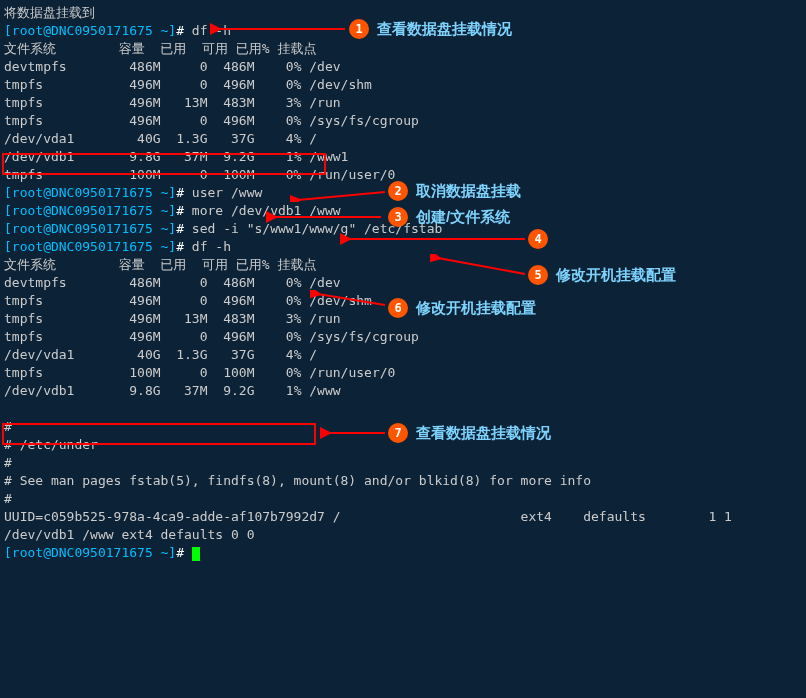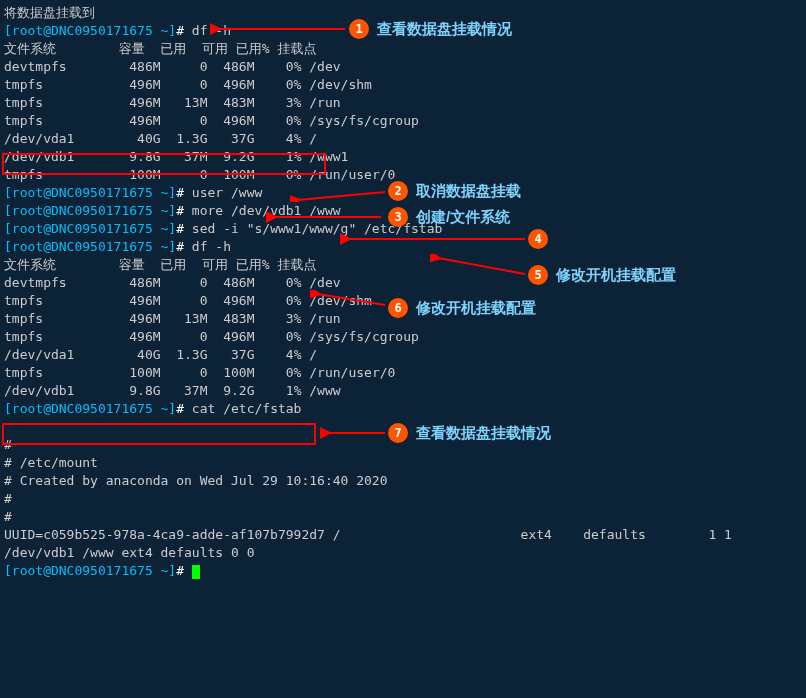--- a/index.html
+++ b/index.html
@@ -79,26 +79,25 @@
 <div class="line"><span class="cyan">[</span><span class="cyan">root@DNC0950171675</span><span class="cyan"> ~]</span><span class="white"># </span><span>sed -i "s/www1/www/g" /etc/fstab</span></div>
 <div class="line"><span class="cyan">[</span><span class="cyan">root@DNC0950171675</span><span class="cyan"> ~]</span><span class="white"># </span><span>df -h</span></div>
 <div class="line"><span>文件系统</span>        <span>容量</span>  <span>已用</span>  <span>可用</span> <span>已用%</span> <span>挂载点</span></div>
 <div class="line"><span>devtmpfs</span>        <span>486M</span>     <span>0</span>  <span>486M</span>    <span>0%</span> <span>/dev</span></div>
 <div class="line"><span>tmpfs</span>           <span>496M</span>     <span>0</span>  <span>496M</span>    <span>0%</span> <span>/dev/shm</span></div>
 <div class="line"><span>tmpfs</span>           <span>496M</span>   <span>13M</span>  <span>483M</span>    <span>3%</span> <span>/run</span></div>
 <div class="line"><span>tmpfs</span>           <span>496M</span>     <span>0</span>  <span>496M</span>    <span>0%</span> <span>/sys/fs/cgroup</span></div>
 <div class="line"><span>/dev/vda1</span>        <span>40G</span>  <span>1.3G</span>   <span>37G</span>    <span>4%</span> <span>/</span></div>
 <div class="line"><span>tmpfs</span>           <span>100M</span>     <span>0</span>  <span>100M</span>    <span>0%</span> <span>/run/user/0</span></div>
 <div class="line"><span>/dev/vdb1</span>       <span>9.8G</span>   <span>37M</span>  <span>9.2G</span>    <span>1%</span> <span>/www</span></div>
-<div class="line"><span class="cyan">[</span><span class="cyan">root@DNC0950171675</span><span class="cyan"> ~]</span><span class="white"># </span><span>cat /etc/fstab</span></div>
 <div class="line"> </div>
 <div class="line">#</div>
-<div class="line"># /etc/mount</div>
-<div class="line"># Created by anaconda on Wed Jul 29 10:16:40 2020</div>
+<div class="line"># /etc/under</div>
 <div class="line">#</div>
+<div class="line"># See man pages fstab(5), findfs(8), mount(8) and/or blkid(8) for more info</div>
 <div class="line">#</div>
 <div class="line">UUID=c059b525-978a-4ca9-adde-af107b7992d7 /                       ext4    defaults        1 1</div>
 <div class="line">/dev/vdb1 /www ext4 defaults 0 0</div>
 <div class="line"><span class="cyan">[</span><span class="cyan">root@DNC0950171675</span><span class="cyan"> ~]</span><span class="white"># </span><span class="cursor"></span></div>
 </div>
 
 <div class="box-red" style="left:2px; top:153px; width:324px; height:22px;"></div>
 <div class="box-red" style="left:2px; top:423px; width:314px; height:22px;"></div>
 <div class="box-red" style="left:2px; top:639px; width:256px; height:22px;"></div>
 

